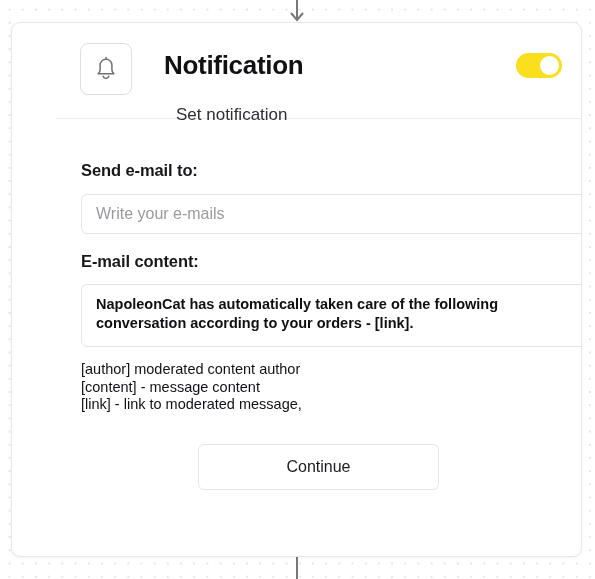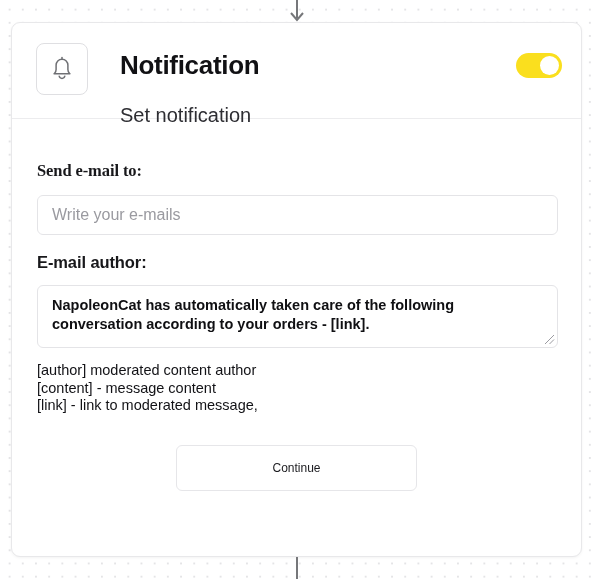--- a/index.html
+++ b/index.html
@@ -50,20 +50,21 @@
     left: 11px;
     top: 22px;
     width: 571px;
     height: 535px;
     box-sizing: border-box;
     background: #ffffff;
     border: 1px solid #e8e8ea;
     border-radius: 9px;
     box-shadow: 0 1px 3px rgba(16,16,20,0.05);
     overflow: hidden;
+    padding-left: 44px;
   }
 
   
   .card-header {
     position: relative;
     height: 96px;
     border-bottom: 1px solid #ececee;
     box-sizing: border-box;
   }
 
@@ -90,23 +91,23 @@
     font-size: 26px;
     font-weight: bold;
     color: #111114;
     letter-spacing: -0.3px;
     line-height: 32px;
     margin: 0;
   }
 
   .header-sub {
     position: absolute;
-    left: 108px;
+    left: 120px;
     top: 84px;
-    font-size: 20px;
+    font-size: 17px;
     color: #2e2e33;
     line-height: 16px;
   }
 
   
   .toggle {
     position: absolute;
     right: 19px;
     top: 30px;
     width: 46px;
@@ -131,21 +132,21 @@
     padding: 0 25px;
   }
 
   .field-label {
     font-size: 16.5px;
     font-weight: bold;
     color: #18181b;
     margin: 0;
     letter-spacing: -0.1px;
   }
-  .label-email-to { padding-top: 42px; font-family: Liberation Serif, serif; }
+  .label-email-to { padding-top: 42px; }
   .label-email-content { padding-top: 18px; }
 
   .text-input {
     display: block;
     box-sizing: border-box;
     width: 521px;
     height: 40px;
     margin-top: 14px;
     padding: 0 14px;
     border: 1px solid #e4e4e7;
@@ -207,21 +208,21 @@
     margin-top: 30px;
   }
   .continue-btn {
     box-sizing: border-box;
     width: 241px;
     height: 46px;
     border: 1px solid #e6e6e9;
     border-radius: 6px;
     background: #ffffff;
     font-family: "Liberation Sans", sans-serif;
-    font-size: 12px;
+    font-size: 16px;
     color: #1b1b1f;
     cursor: pointer;
   }
 </style>
 </head>
 <body>
 
 <div class="canvas">
 
   <div class="arrow-in">
@@ -251,21 +252,21 @@
       </div>
 
     </div>
 
     <div class="card-body">
 
       <p class="field-label label-email-to">Send e-mail to:</p>
 
       <input class="text-input" type="text" placeholder="Write your e-mails" style="">
 
-      <p class="field-label label-email-content">E-mail author:</p>
+      <p class="field-label label-email-content">E-mail content:</p>
 
       <div class="textarea-wrap">
         <textarea class="text-area" style="">NapoleonCat has automatically taken care of the following conversation according to your orders - [link].</textarea>
         <svg class="resize-grip" width="12" height="12" viewBox="0 0 12 12">
           <line x1="11" y1="2" x2="2" y2="11" stroke="#9b9ba1" stroke-width="1"></line>
           <line x1="11" y1="6.5" x2="6.5" y2="11" stroke="#9b9ba1" stroke-width="1"></line>
         </svg>
       </div>
 
       <div class="helper">

